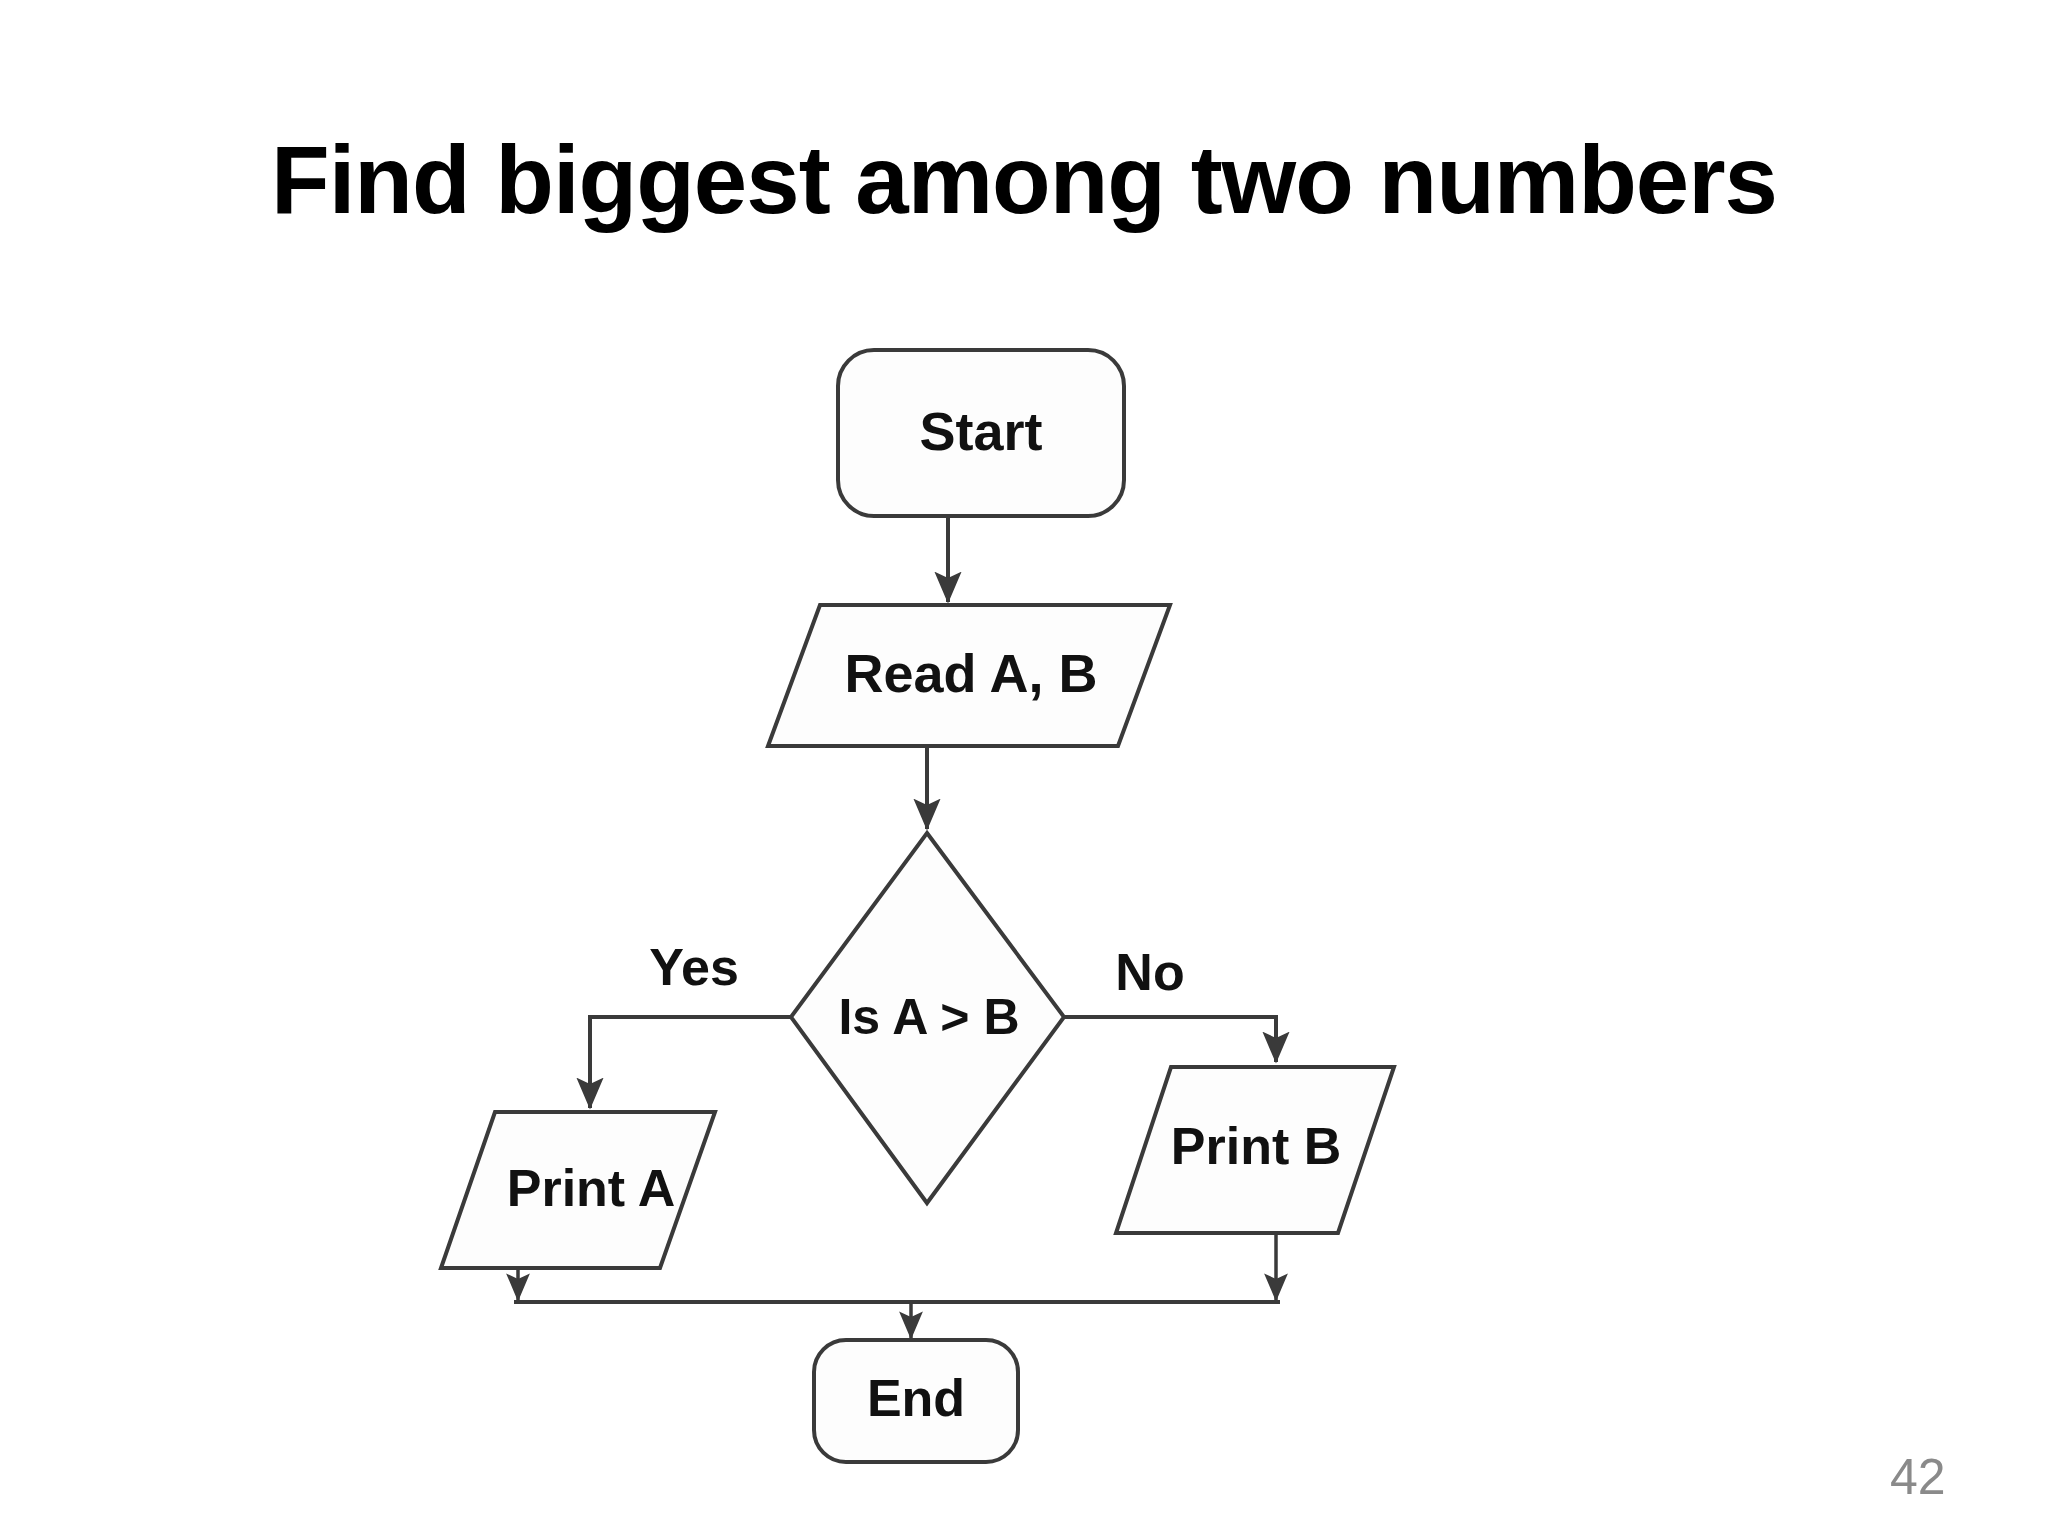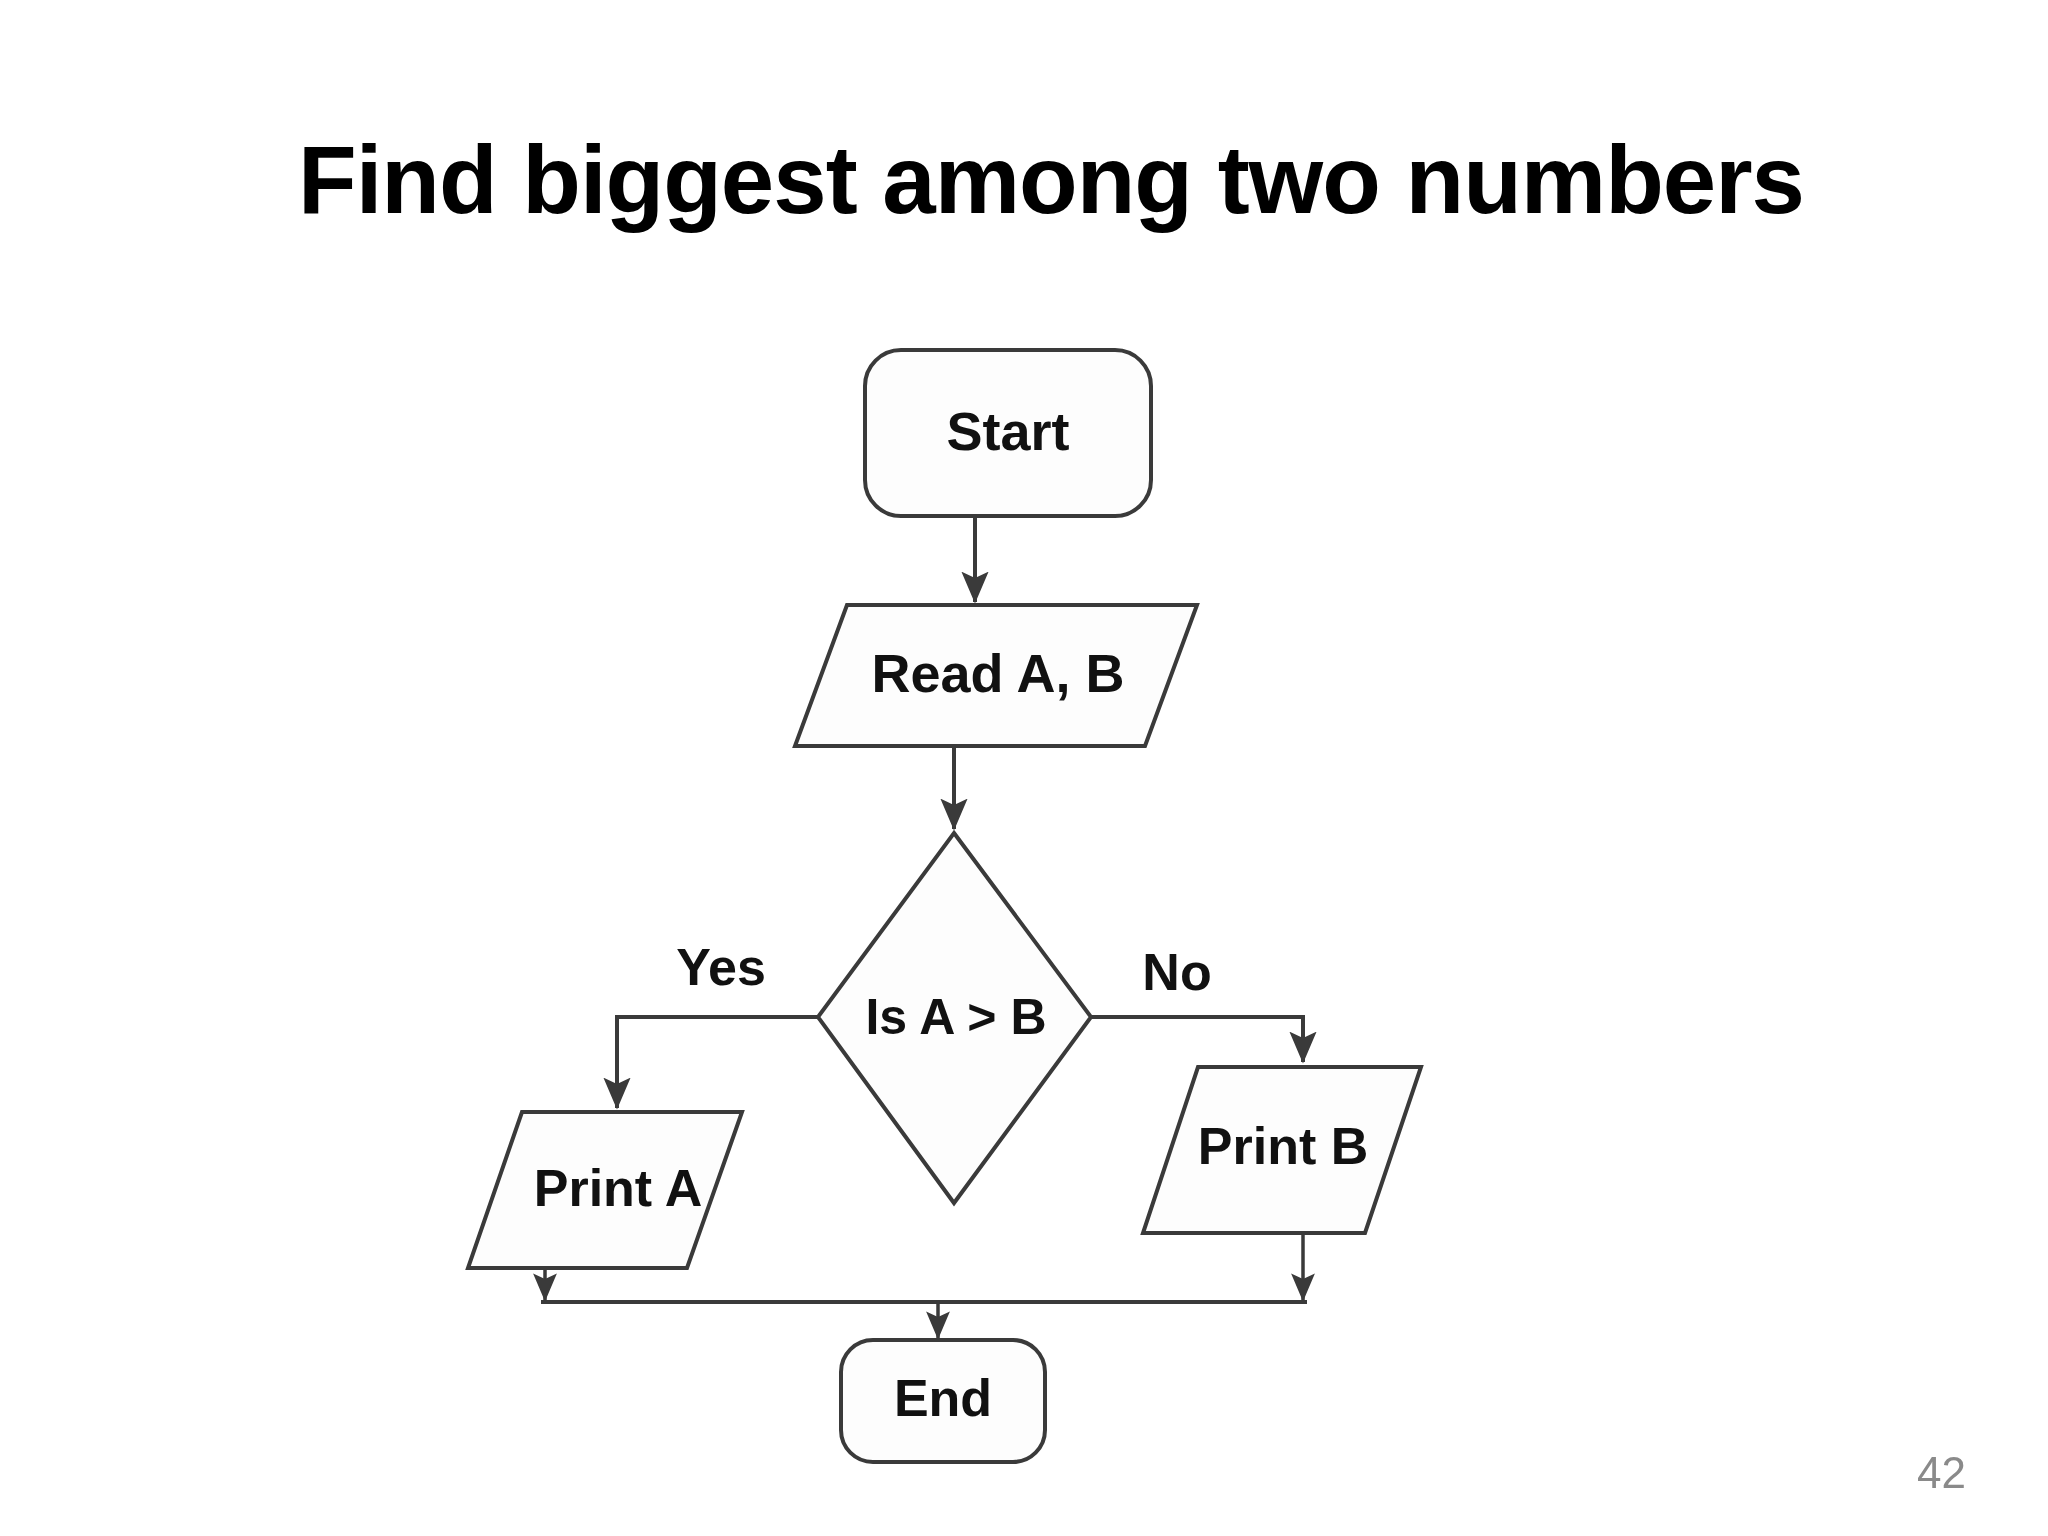--- a/index.html
+++ b/index.html
@@ -14,21 +14,20 @@
     overflow: hidden;
     font-family: "Liberation Sans", sans-serif;
     position: relative;
   }
   #slide {
     position: absolute;
     left: 0; top: 0;
     width: 1793px;
     height: 1536px;
     background: #ffffff;
-    margin-left: 27px;
   }
   #slide-title {
     position: absolute;
     left: 0;
     top: 130px;
     width: 2048px;
     text-align: center;
     font-size: 96px;
     font-weight: bold;
     color: #000000;
@@ -76,21 +75,21 @@
   }
   .connector-thin {
     stroke: #3a3a3a;
     stroke-width: 3.5;
     fill: none;
   }
   #page-number {
     position: absolute;
     left: 1890px;
     top: 1448px;
-    font-size: 44px;
+    font-size: 50px;
     color: #8a8a8a;
     font-family: "Liberation Sans", sans-serif;
     font-weight: normal;
   }
 </style>
 </head>
 <body>
 
 <div id="slide">
 

